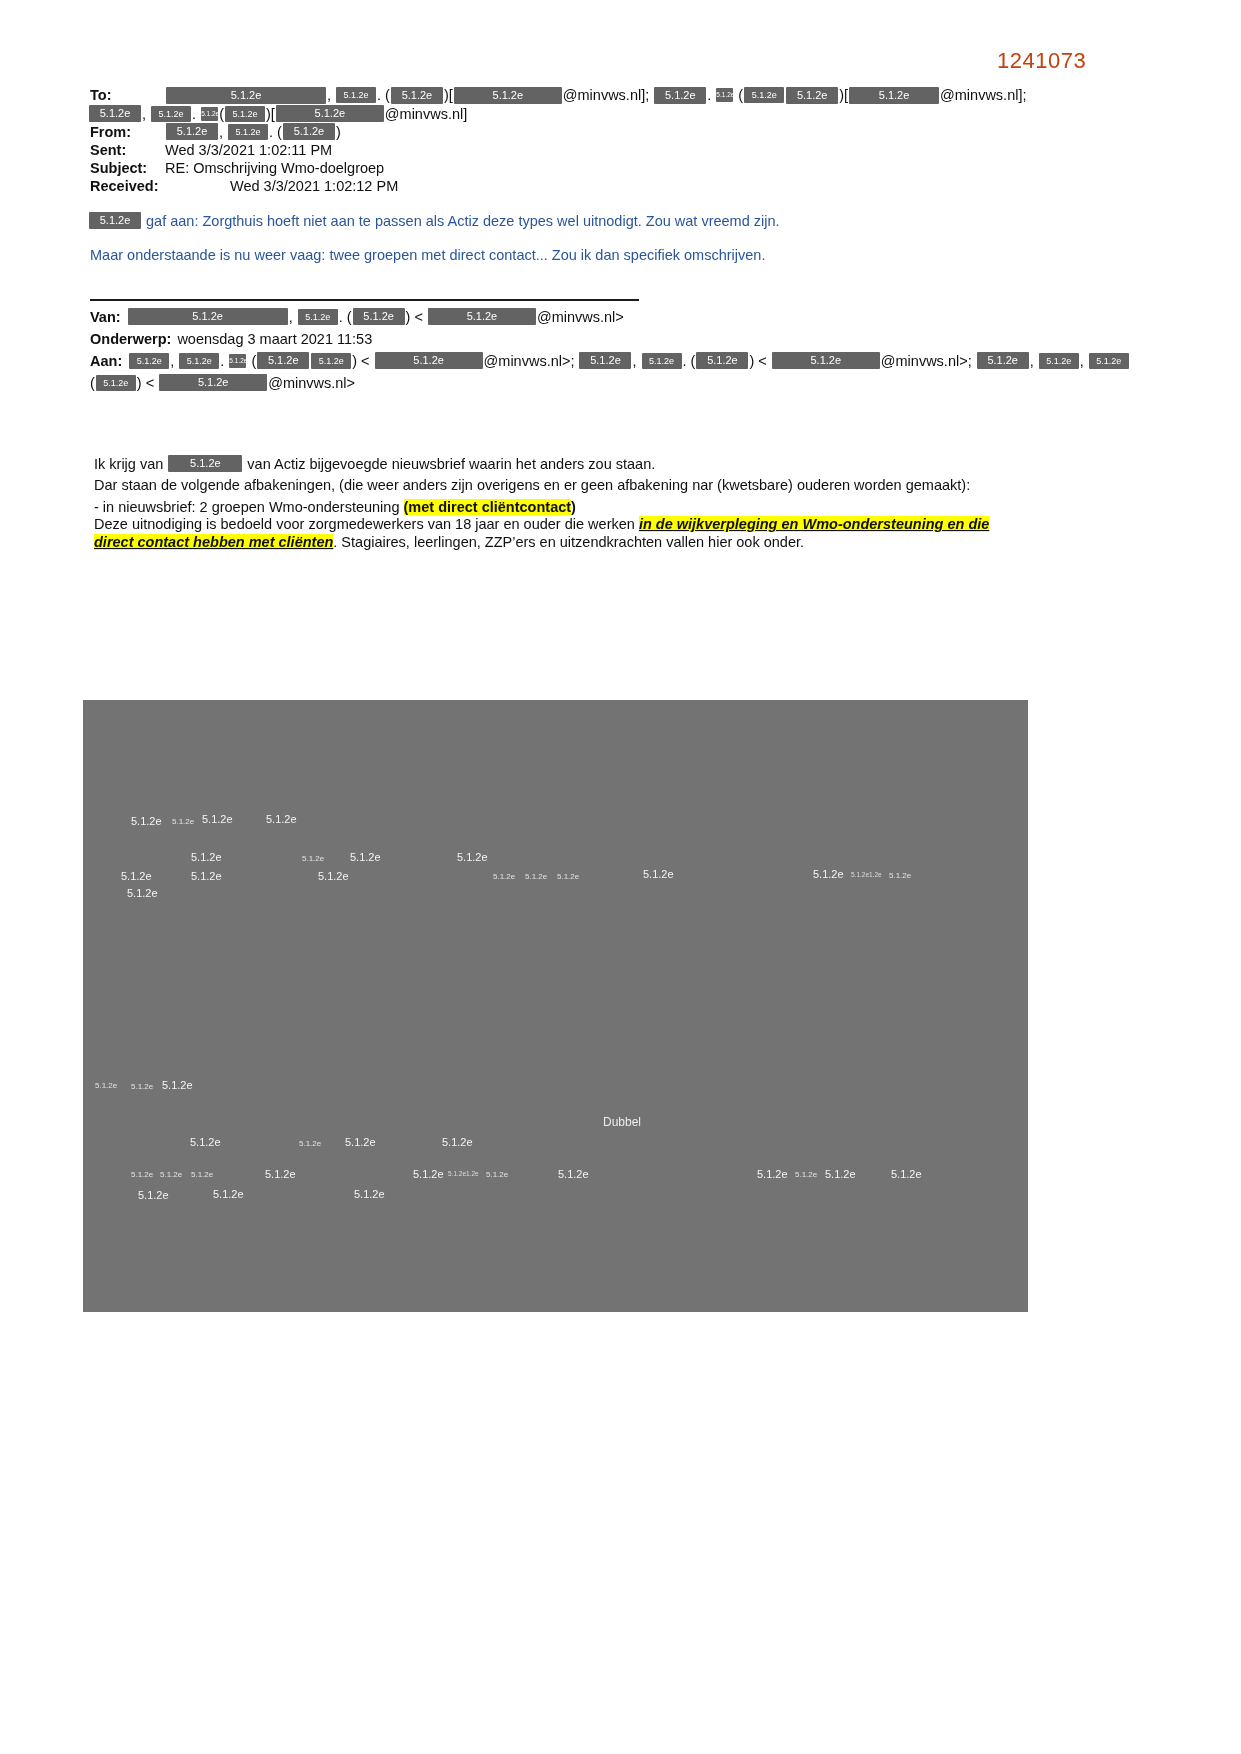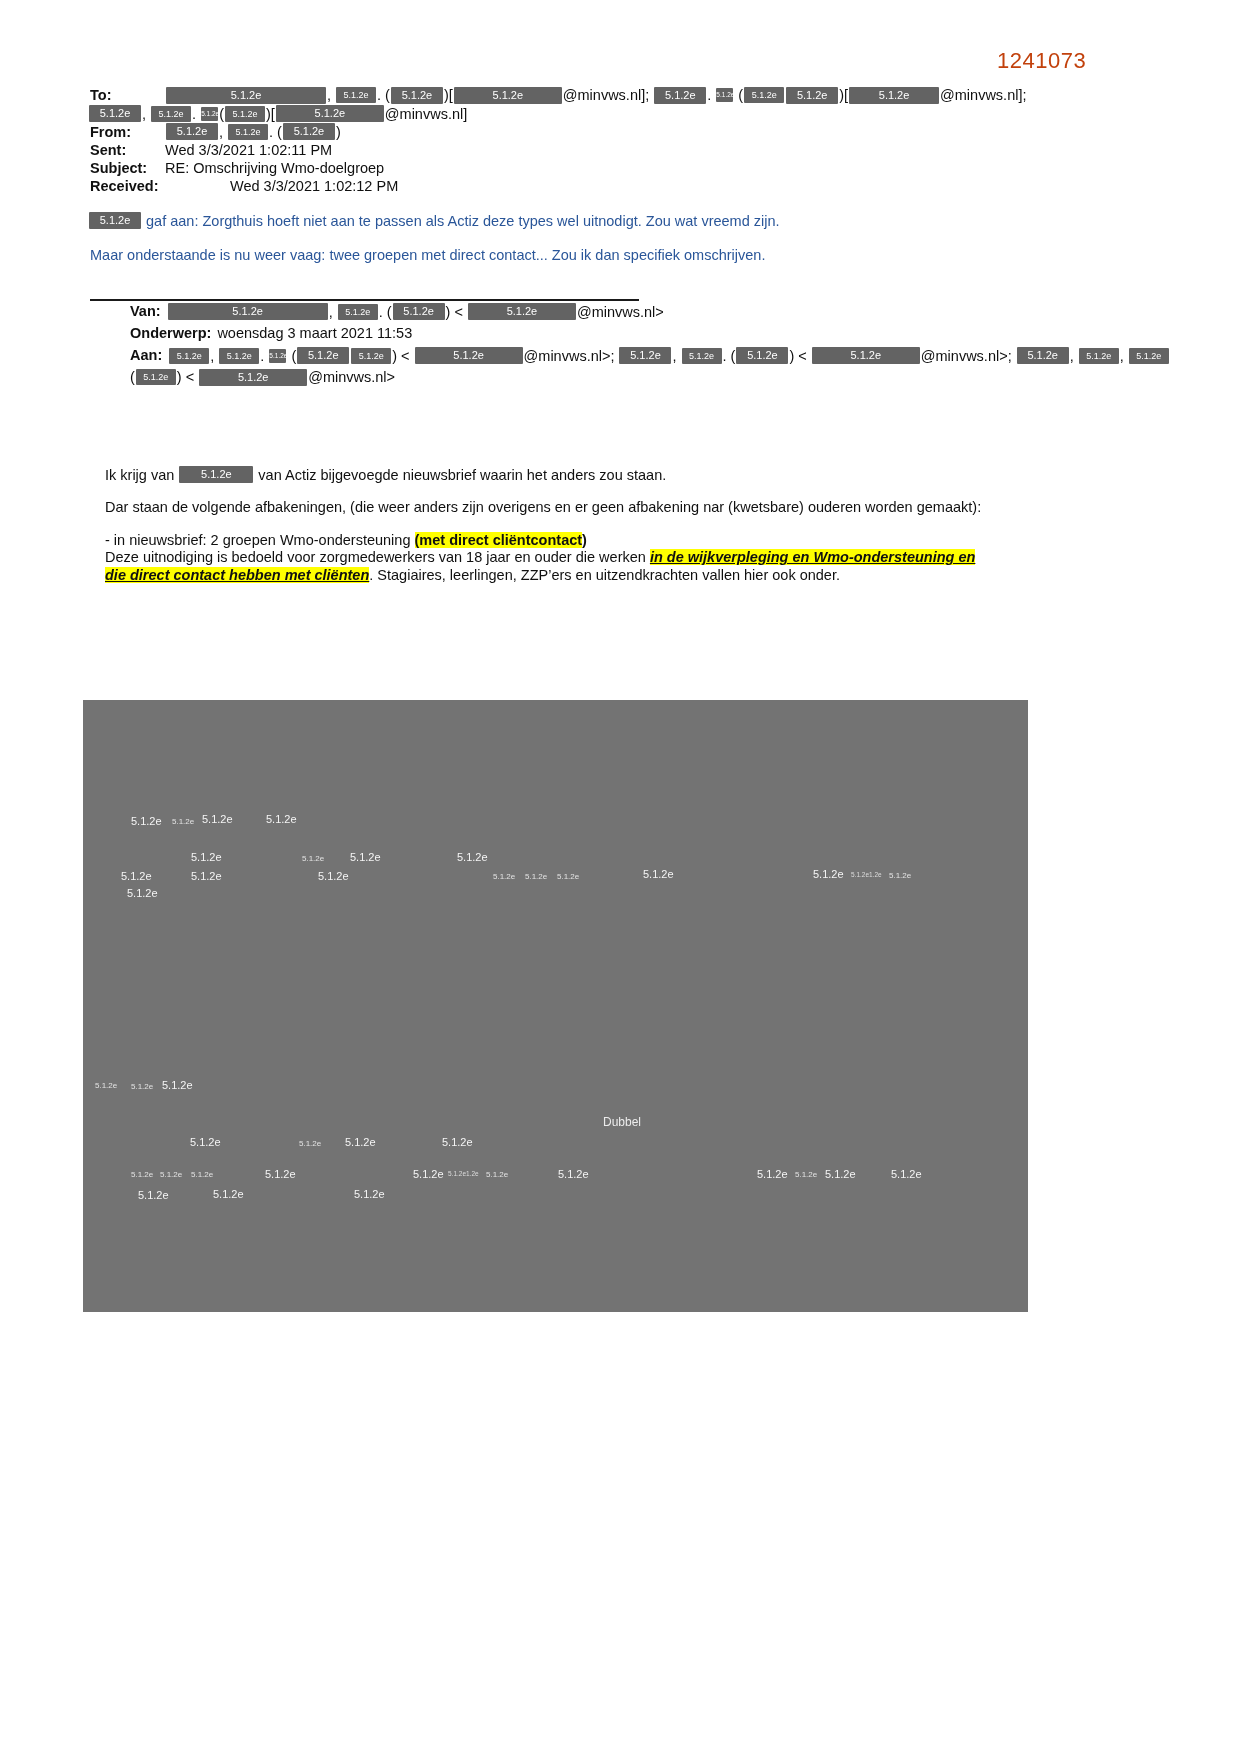--- a/index.html
+++ b/index.html
@@ -33,26 +33,26 @@
   .para .tk{white-space:pre-wrap;}
 
   
   .blue1{position:absolute;left:88px;top:212px;font-size:14.5px;color:#2a5699;white-space:nowrap;}
   .blue2{position:absolute;left:90px;top:247px;font-size:14.5px;color:#2a5699;white-space:nowrap;}
 
   .separator{position:absolute;left:90px;top:299px;width:549px;height:0;border-top:2px solid #1a1a1a;}
 
   
   .fwd-header{position:absolute;left:90px;top:303px;font-size:14.5px;}
-  .fwd-row{display:flex;align-items:flex-start;height:22px;white-space:nowrap;margin-left:40px;}
+  .fwd-row{display:flex;align-items:flex-end;height:22px;white-space:nowrap;}
   .fwd-label{font-weight:bold;margin-right:6px;flex:none;}
 
   
   .body2{position:absolute;left:90px;top:451px;width:920px;font-size:14.5px;line-height:17.4px;}
-  .body2 p, .body2 .pblock{margin:15px;}
+  .body2 p, .body2 .pblock{margin:4px;}
   .mt16{margin-top:16px;}
   .mt17{margin-top:17px;}
   .mt19{margin-top:19px;}
   .hl{background:#ffff00;}
   .bi{font-weight:bold;}
   .biu{font-weight:bold;font-style:italic;text-decoration:underline;}
 
   
   .redaction-block{position:absolute;left:83px;top:700px;width:945px;height:612px;background:#737373;}
   .blk-label{position:absolute;color:#f5f5f5;white-space:nowrap;font-family:"Liberation Sans",sans-serif;}

